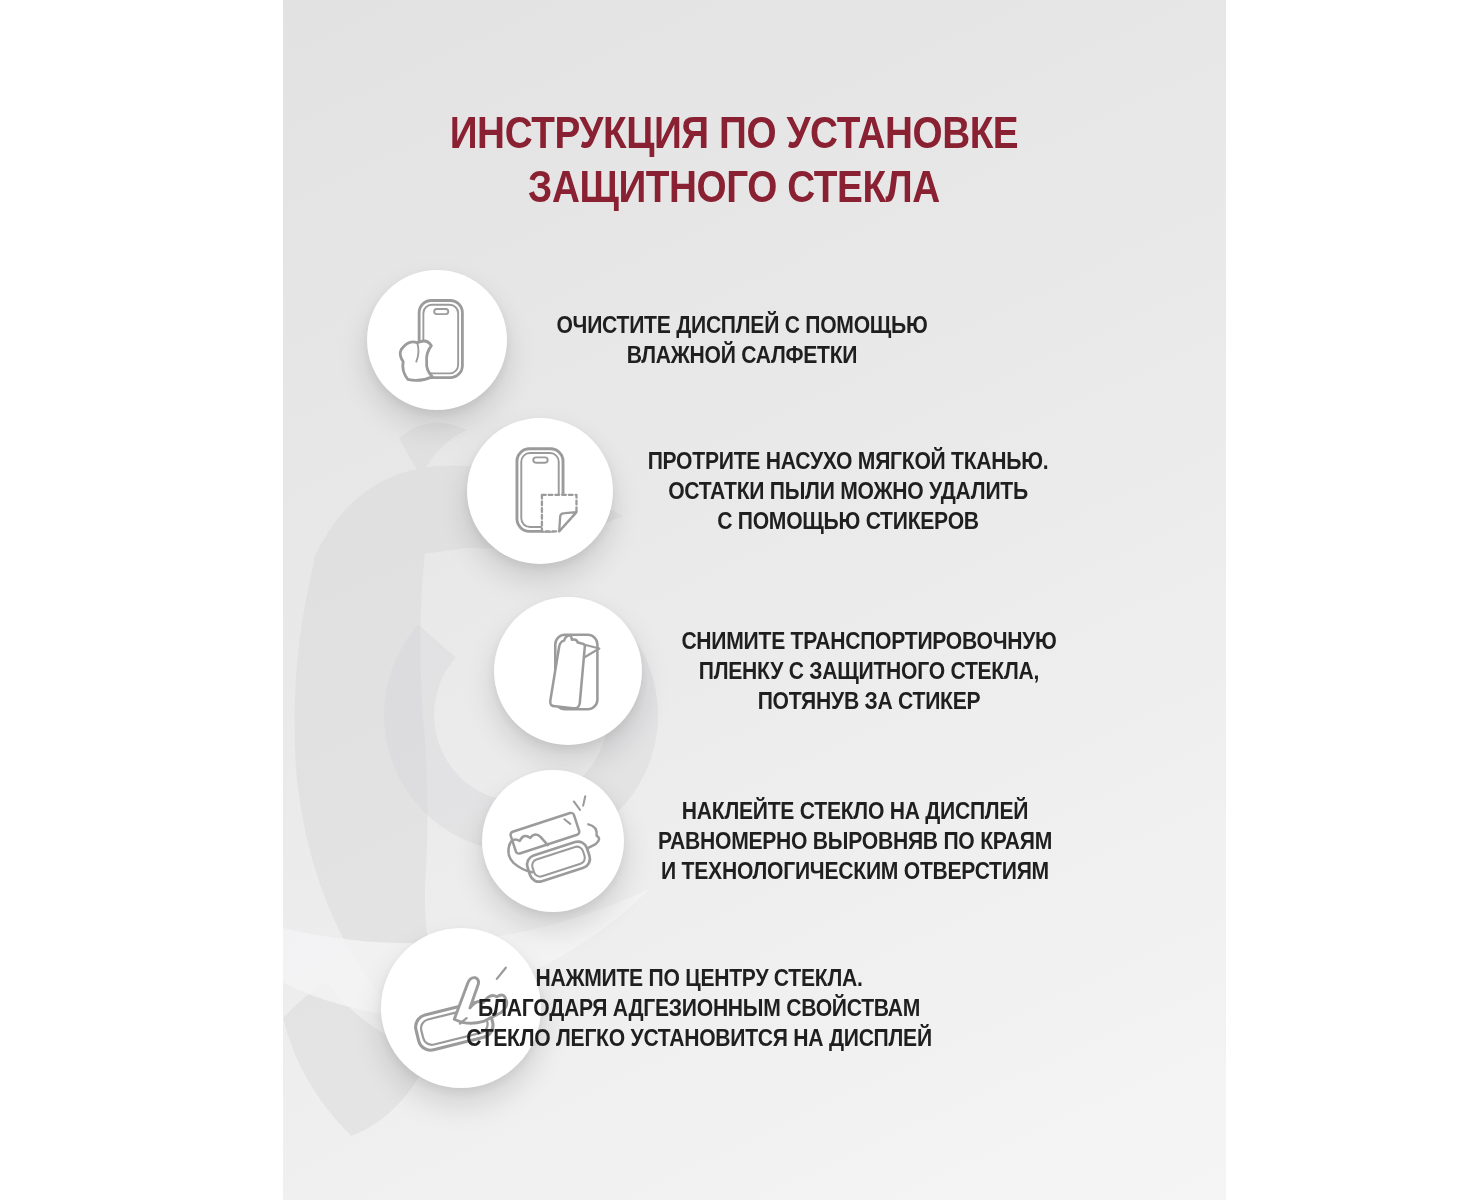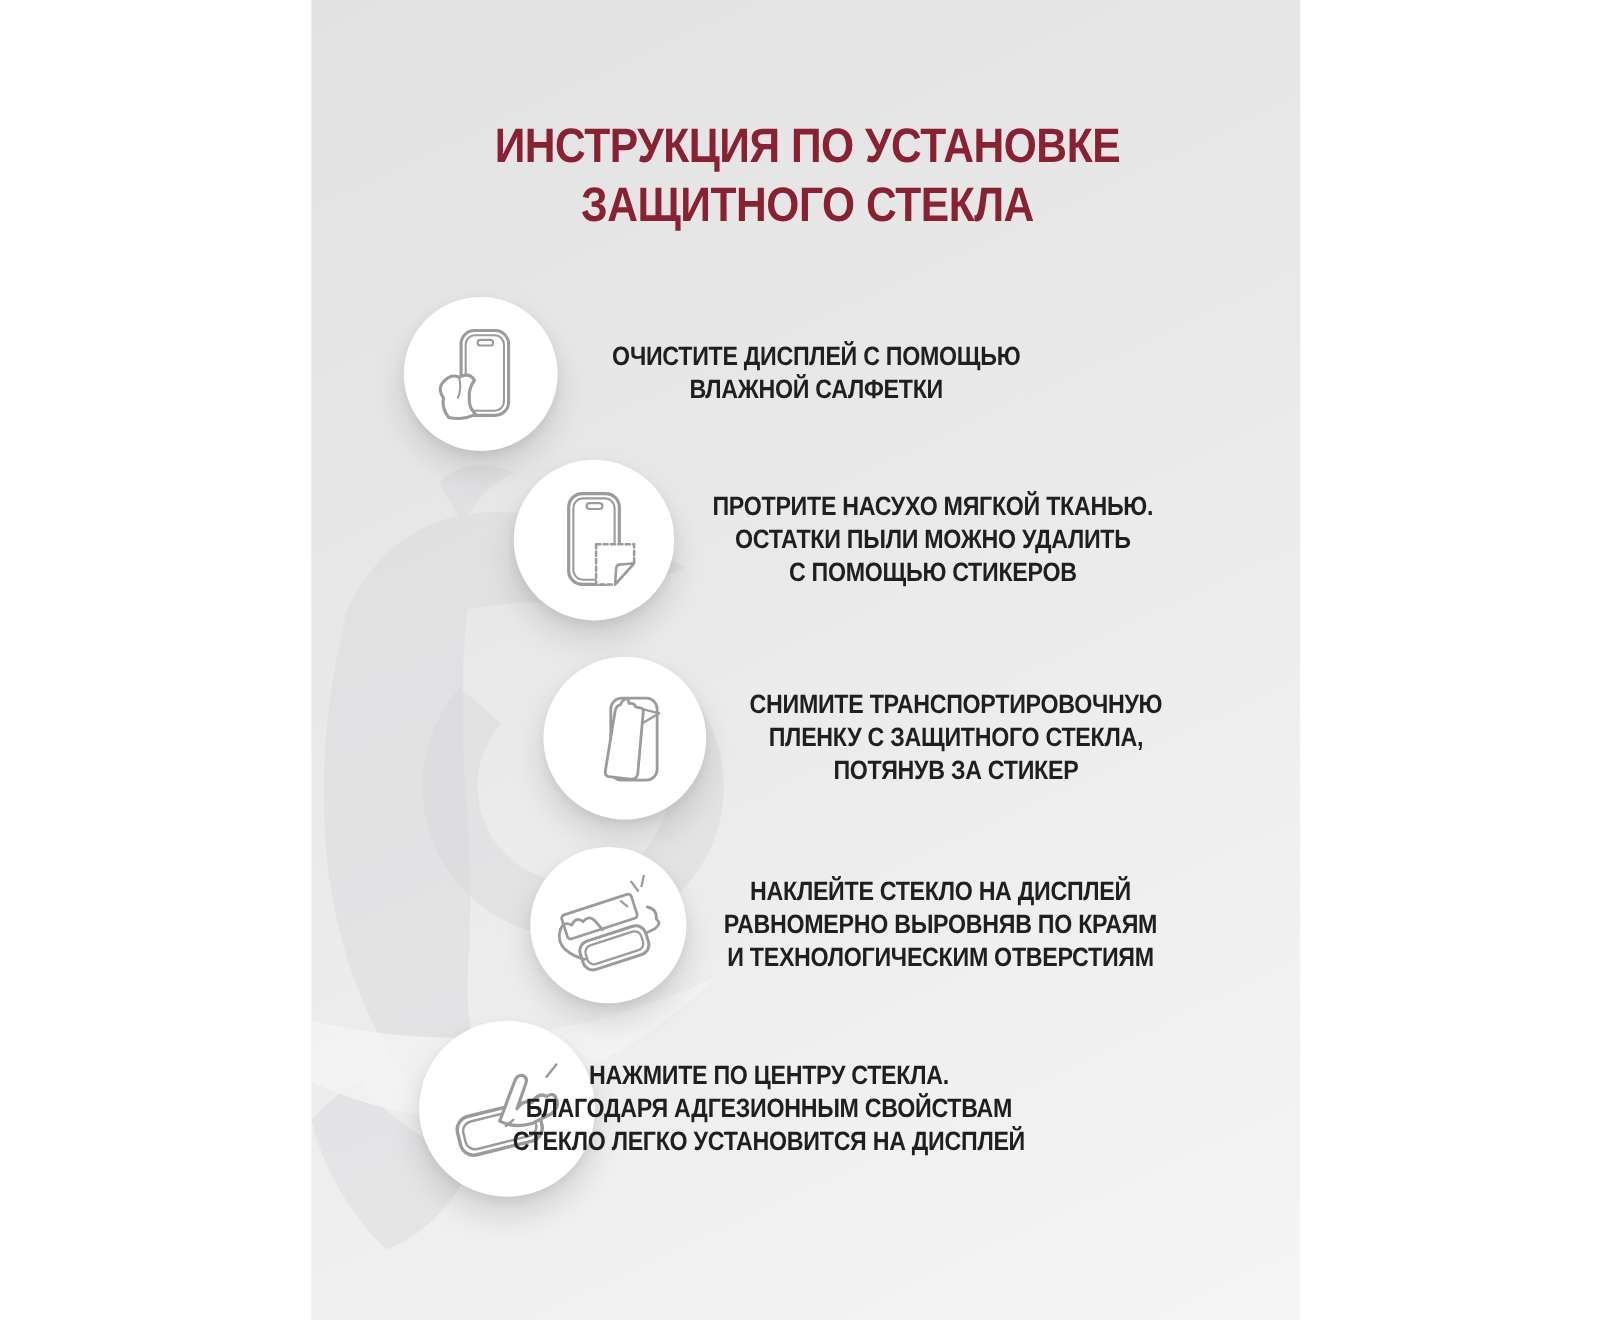--- a/index.html
+++ b/index.html
@@ -6,20 +6,21 @@
   body{
     width:1467px;height:1200px;background:#ffffff;overflow:hidden;
     font-family:"Liberation Sans","DejaVu Sans",sans-serif;
     -webkit-font-smoothing:antialiased;
   }
   .canvas{position:relative;width:1467px;height:1200px;background:#ffffff;}
   .panel{
     position:absolute;left:283px;top:0;width:899px;height:1200px;
     background:linear-gradient(155deg,#e2e2e3 0%,#e9e9ea 42%,#f0f0f1 75%,#f5f5f5 100%);
     overflow:hidden;
+    padding-left:44px;
   }
   .watermark{position:absolute;left:-12px;top:420px;pointer-events:none;}
   .title{
     position:absolute;left:451px;top:160px;
     transform:translate(-50%,-50%) scaleX(0.88);
     text-align:center;white-space:nowrap;
     font-size:44px;line-height:54px;font-weight:700;
     letter-spacing:-0.5px;color:#8a2132;
   }
   .circle{

